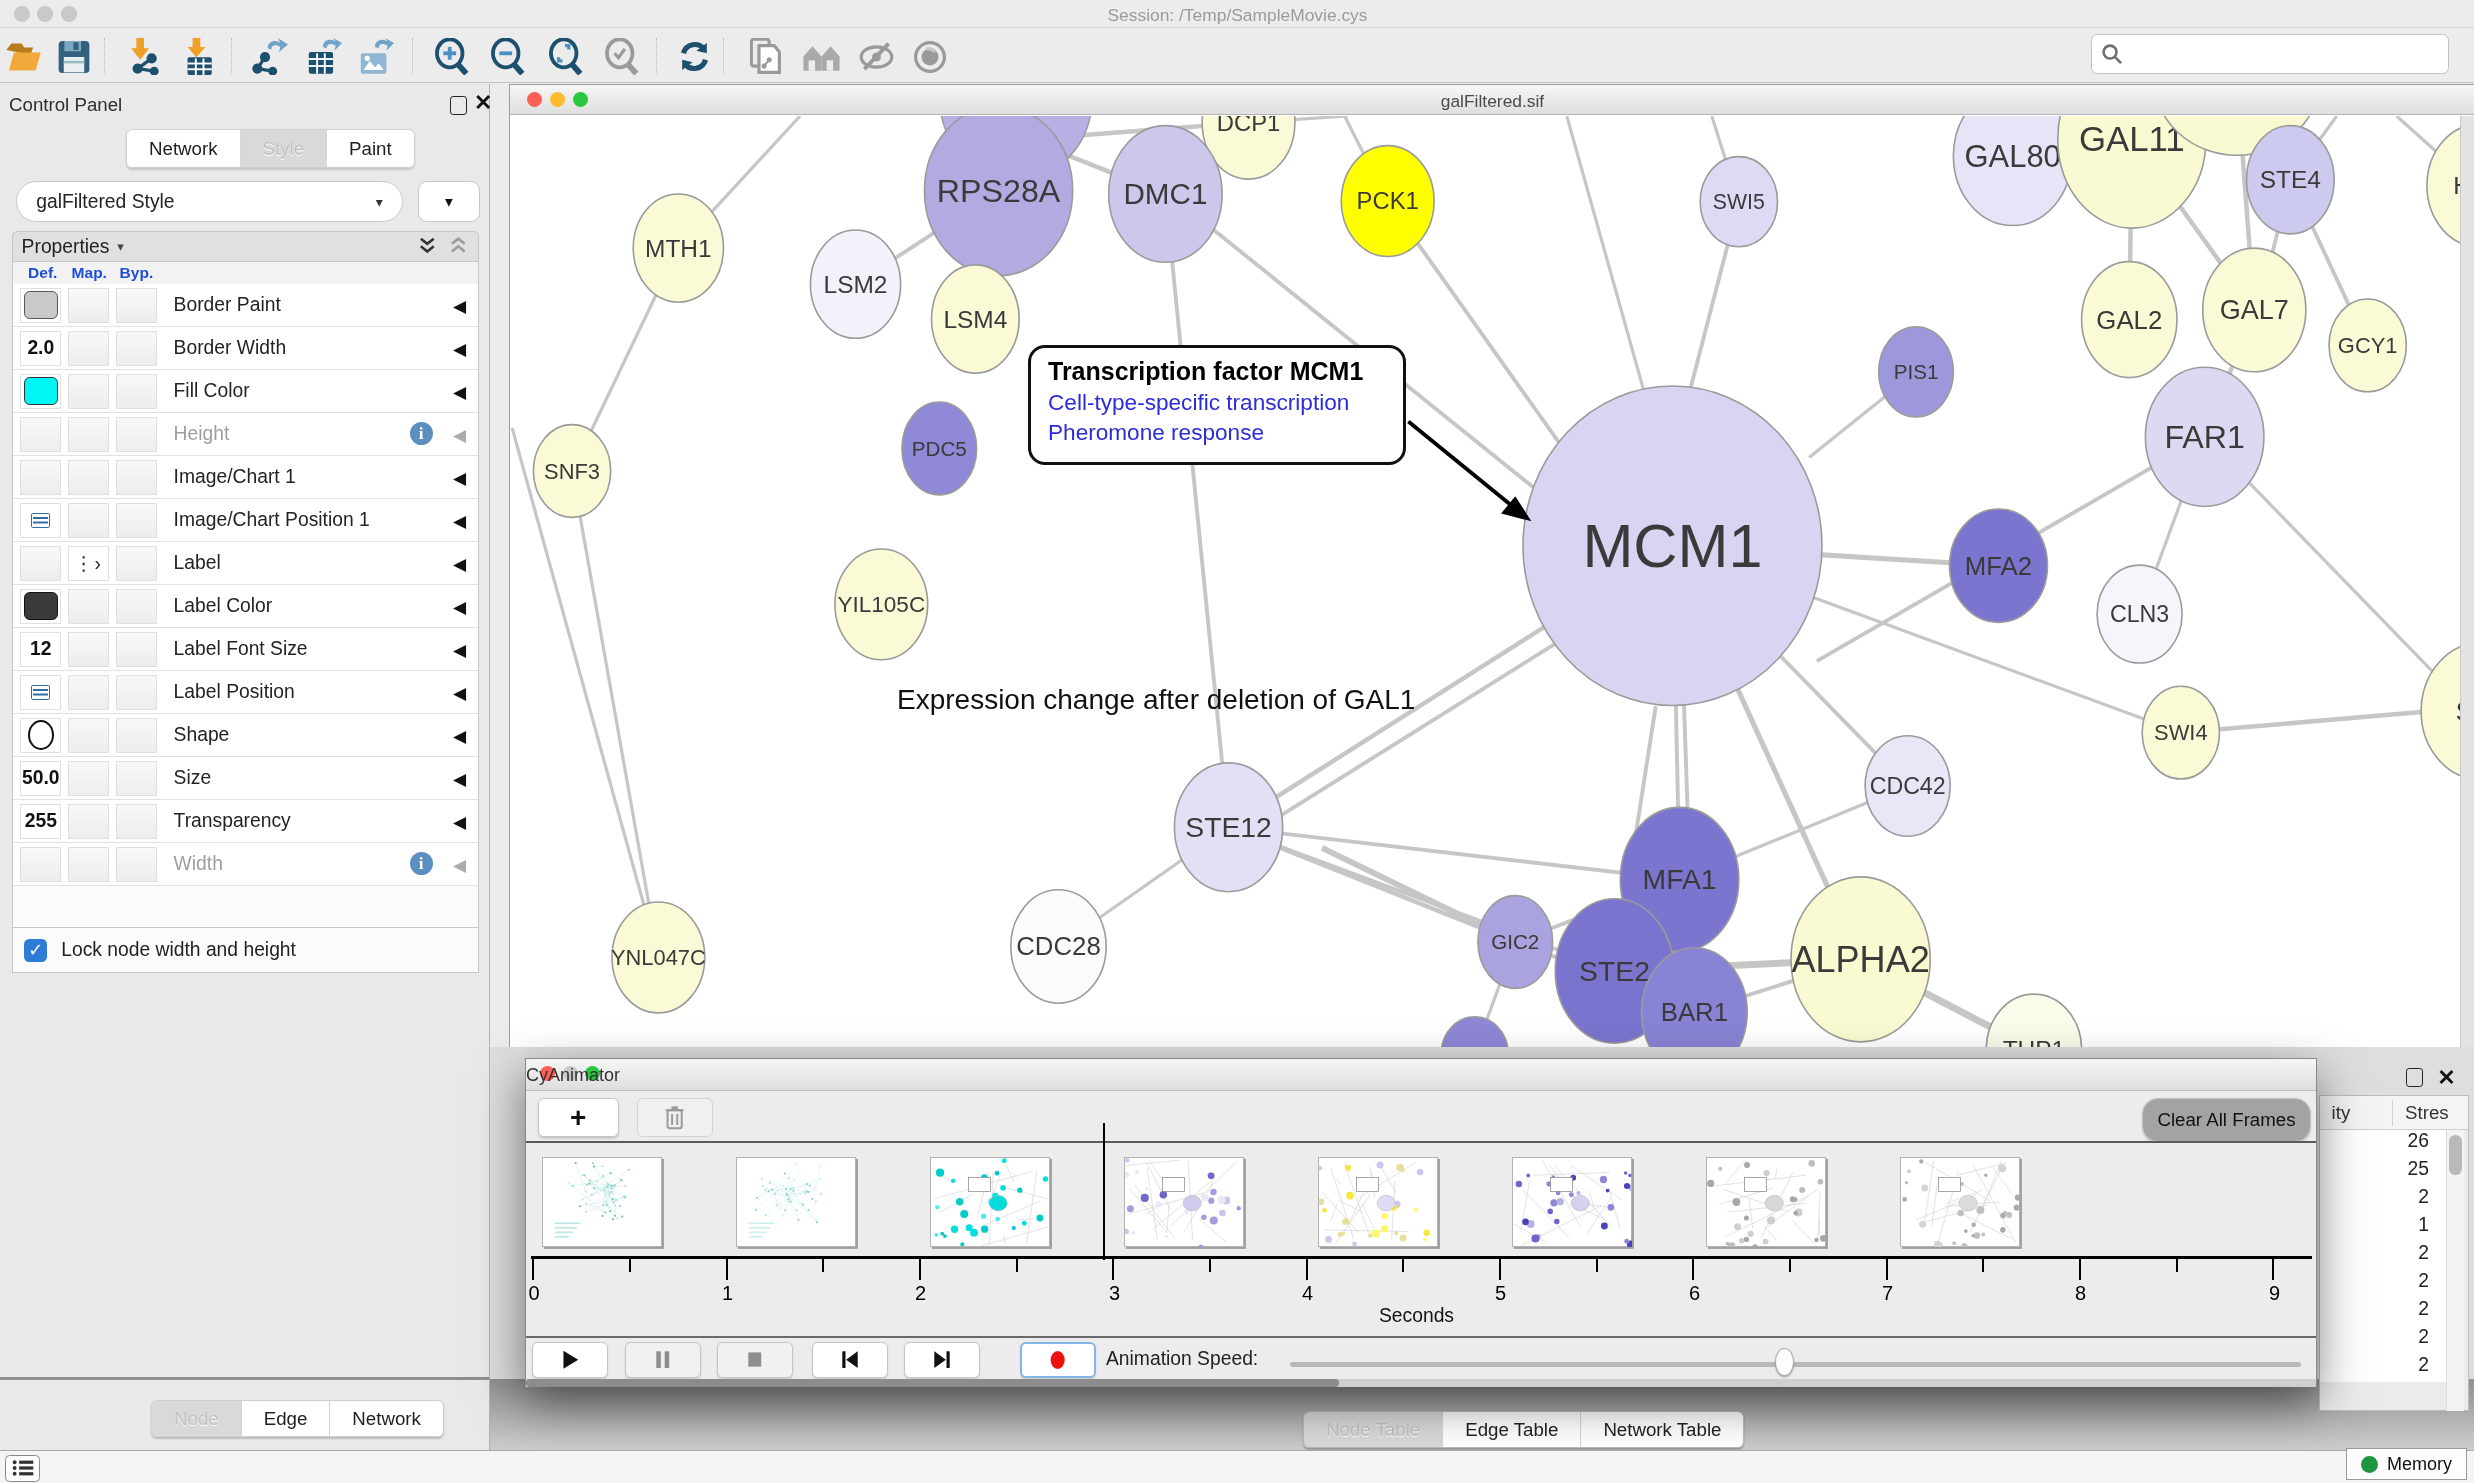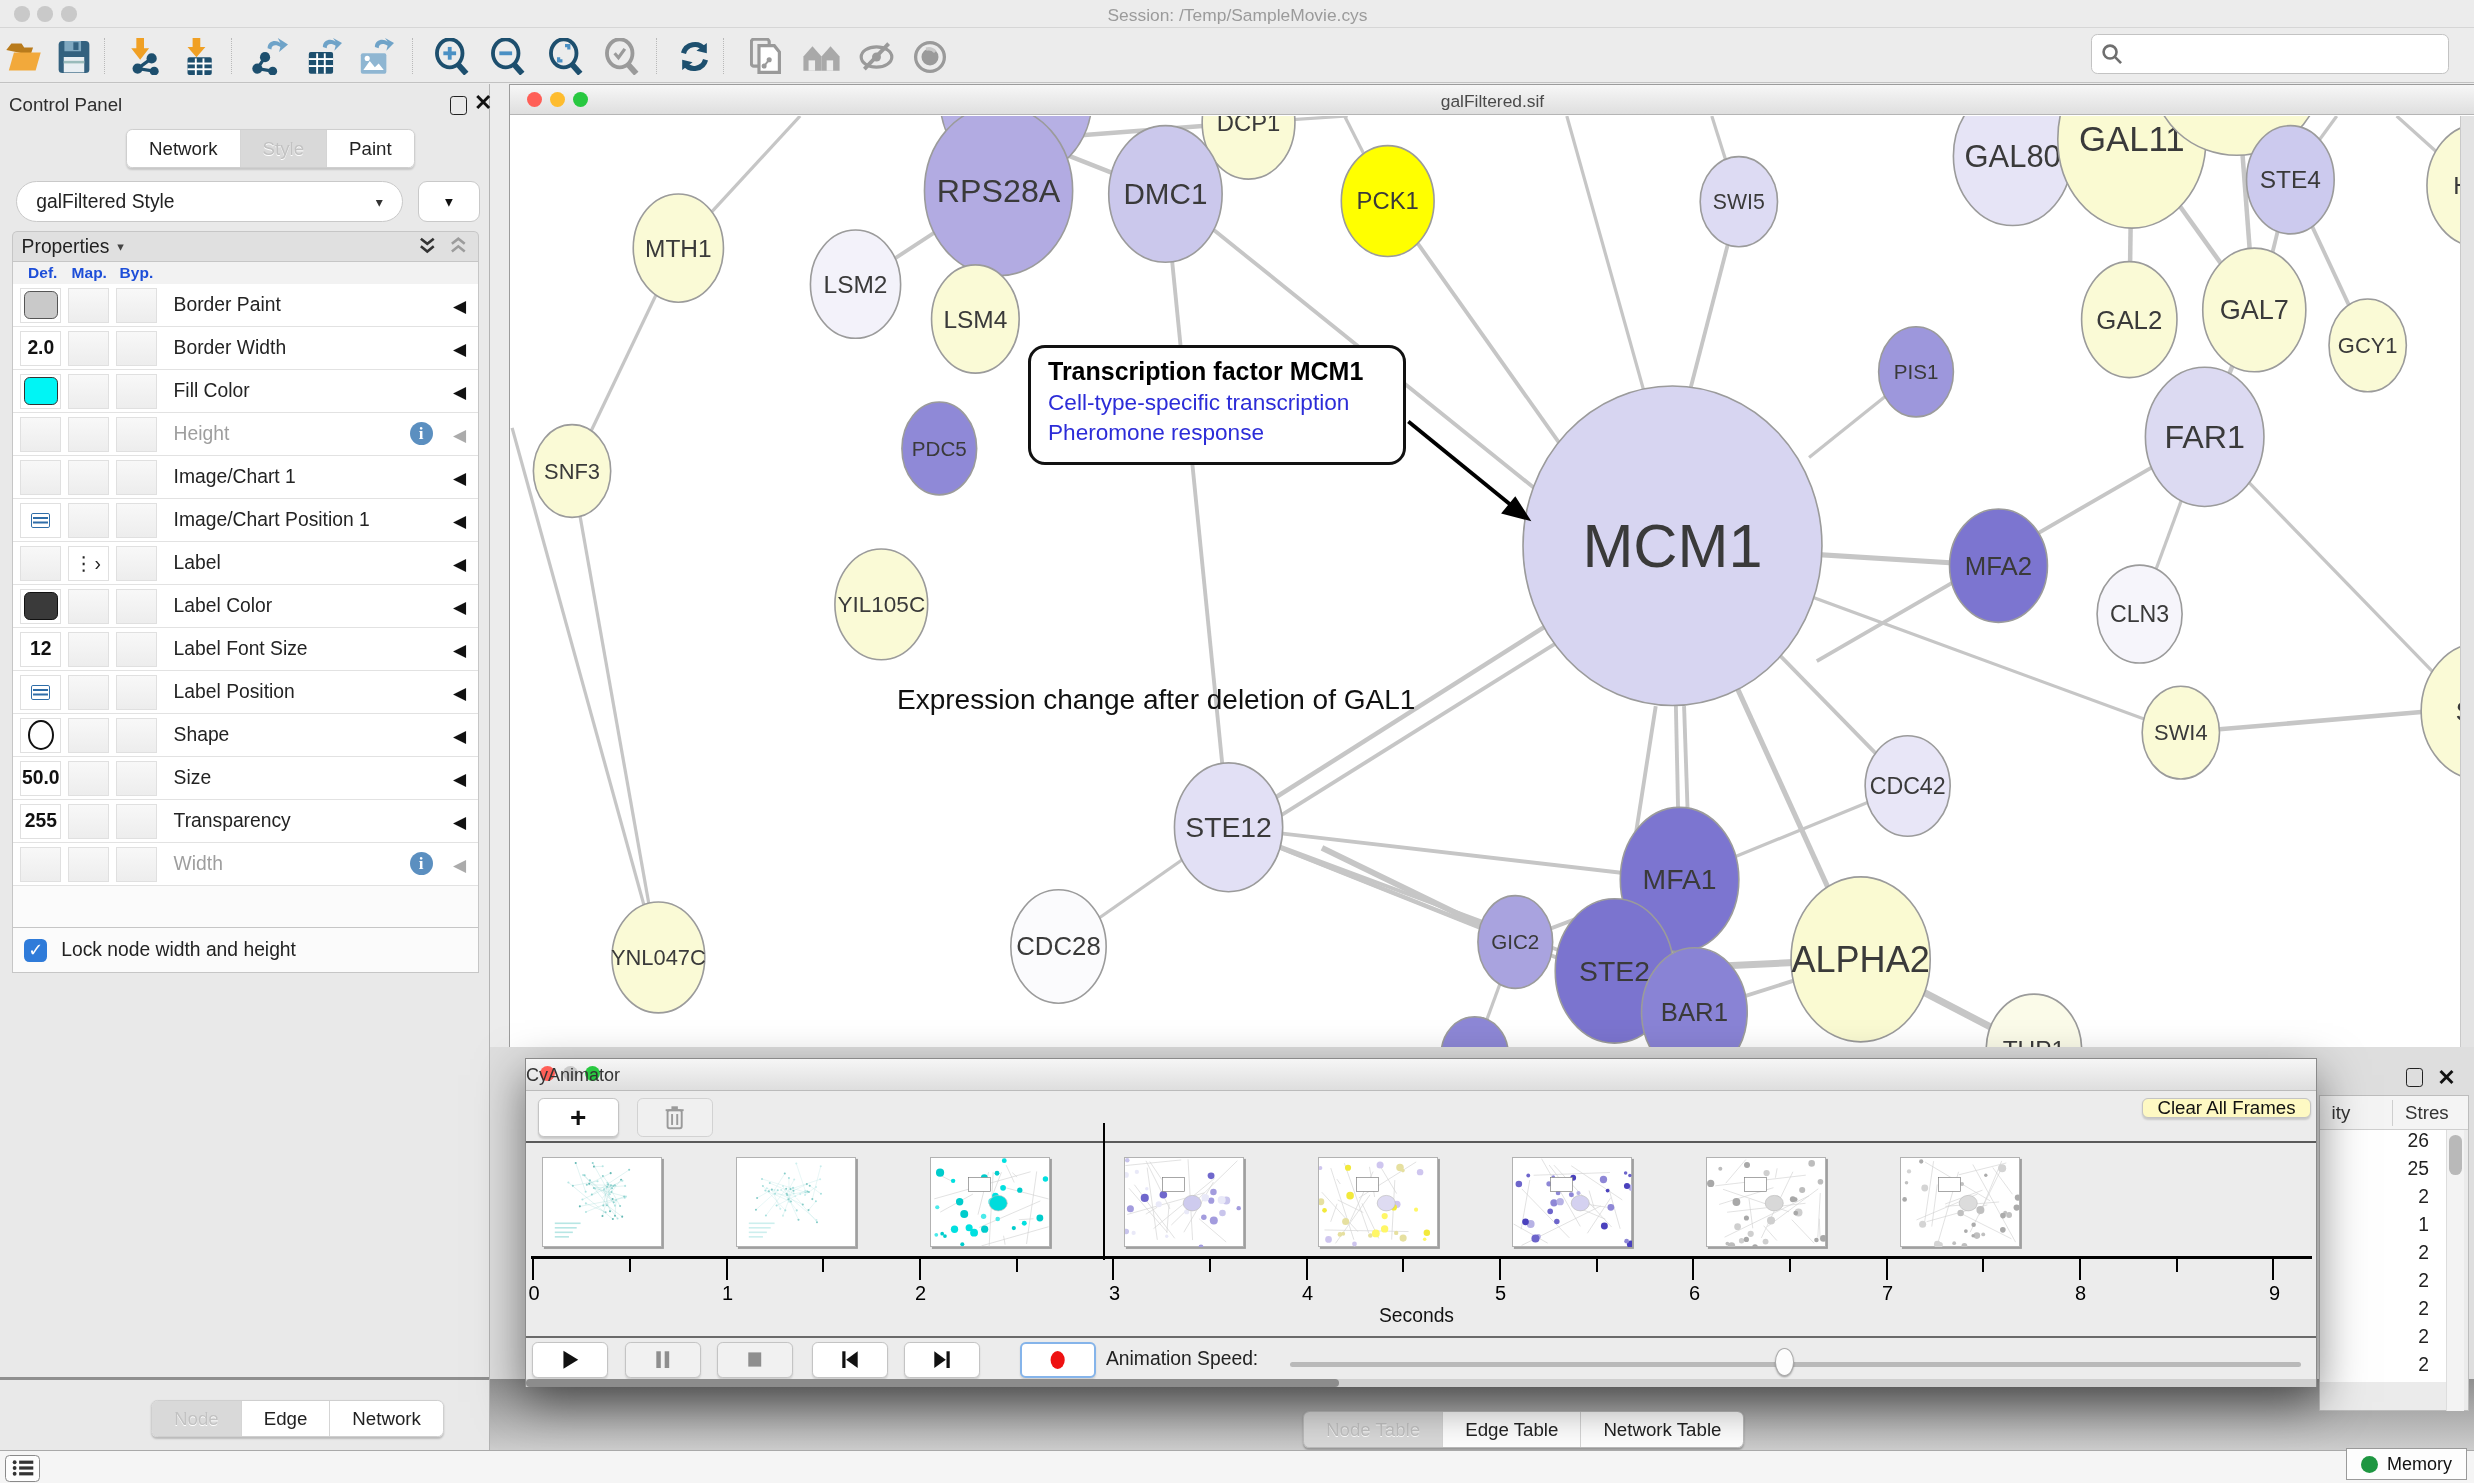--- a/index.html
+++ b/index.html
@@ -69,21 +69,21 @@
   #side-rows{left:0;top:34px;width:126px;}
   .srow{height:28px;font-size:19.3px;color:#222;text-align:right;padding-right:17px;background:#fff;}
   #side-scroll{left:129px;top:39px;width:13px;height:40px;background:#b9b9b9;border-radius:6.4px;}
   #side-scrolltrack{left:126px;top:34px;width:18px;height:281px;background:#f3f3f3;border-left:0.6px solid #ddd;}
   
   #cyanimator{left:525px;top:1058px;width:1792px;height:329px;background:#ececec;border:1.3px solid #8a8a8a;box-shadow:0 15.5px 45px rgba(0,0,0,.5);}
   #cya-titlebar{left:0;top:0;width:100%;height:32px;background:linear-gradient(#f6f6f6,#dedede);border-bottom:0.6px solid #bbb;}
   #cya-title{width:100%;text-align:left;top:6.4px;font-size:18px;color:#333;}
   #cya-add{left:11.6px;top:39px;width:81px;height:39px;background:#fff;border:1.3px solid #c4c4c4;border-radius:5.8px;font-size:28px;font-weight:bold;color:#111;display:flex;align-items:center;justify-content:center;box-shadow:0 1.3px 1.9px rgba(0,0,0,.15);}
   #cya-trash{left:111px;top:39px;width:76px;height:39px;background:#f0f0f0;border:1.3px solid #d2d2d2;border-radius:5.8px;display:flex;align-items:center;justify-content:center;}
-  #cya-clear{left:1616px;top:39px;width:169px;height:20px;background:#fef9c3;border:1.3px solid #c4c4c4;border-radius:6px;font-size:18.7px;color:#111;display:flex;align-items:center;justify-content:center;box-shadow:0 1.3px 1.9px rgba(0,0,0,.15);}
+  #cya-clear{left:1616px;top:39px;width:169px;height:44px;background:#a3a3a3;border:1.3px solid #c4c4c4;border-radius:16px;font-size:18.7px;color:#111;display:flex;align-items:center;justify-content:center;box-shadow:0 1.3px 1.9px rgba(0,0,0,.15);}
   #cya-div1{left:0;top:82px;width:100%;height:1.9px;background:#5a5a5a;}
   #frames-strip{left:0;top:84px;width:100%;height:193px;background:#ececec;}
   .thumb{position:absolute;width:120px;height:90px;background:#fff;border:0.6px solid #b2b2b2;box-shadow:1.9px 1.9px 0 #9f9f9f;}
   #ruler-line{left:5.2px;top:197px;width:1781px;height:3.2px;background:#000;}
   .tickM{position:absolute;width:1.9px;height:20.6px;background:#000;top:200px;}
   .tickm{position:absolute;width:1.9px;height:13px;background:#000;top:200px;}
   .ticknum{position:absolute;top:223px;font-size:20px;color:#000;}
   #seconds-label{left:0;top:246px;width:1781px;text-align:center;font-size:19.3px;color:#111;}
   #playhead{left:577px;top:64px;width:1.9px;height:137px;background:#000;}
   #cya-div2{left:0;top:277px;width:100%;height:1.9px;background:#6a6a6a;}

